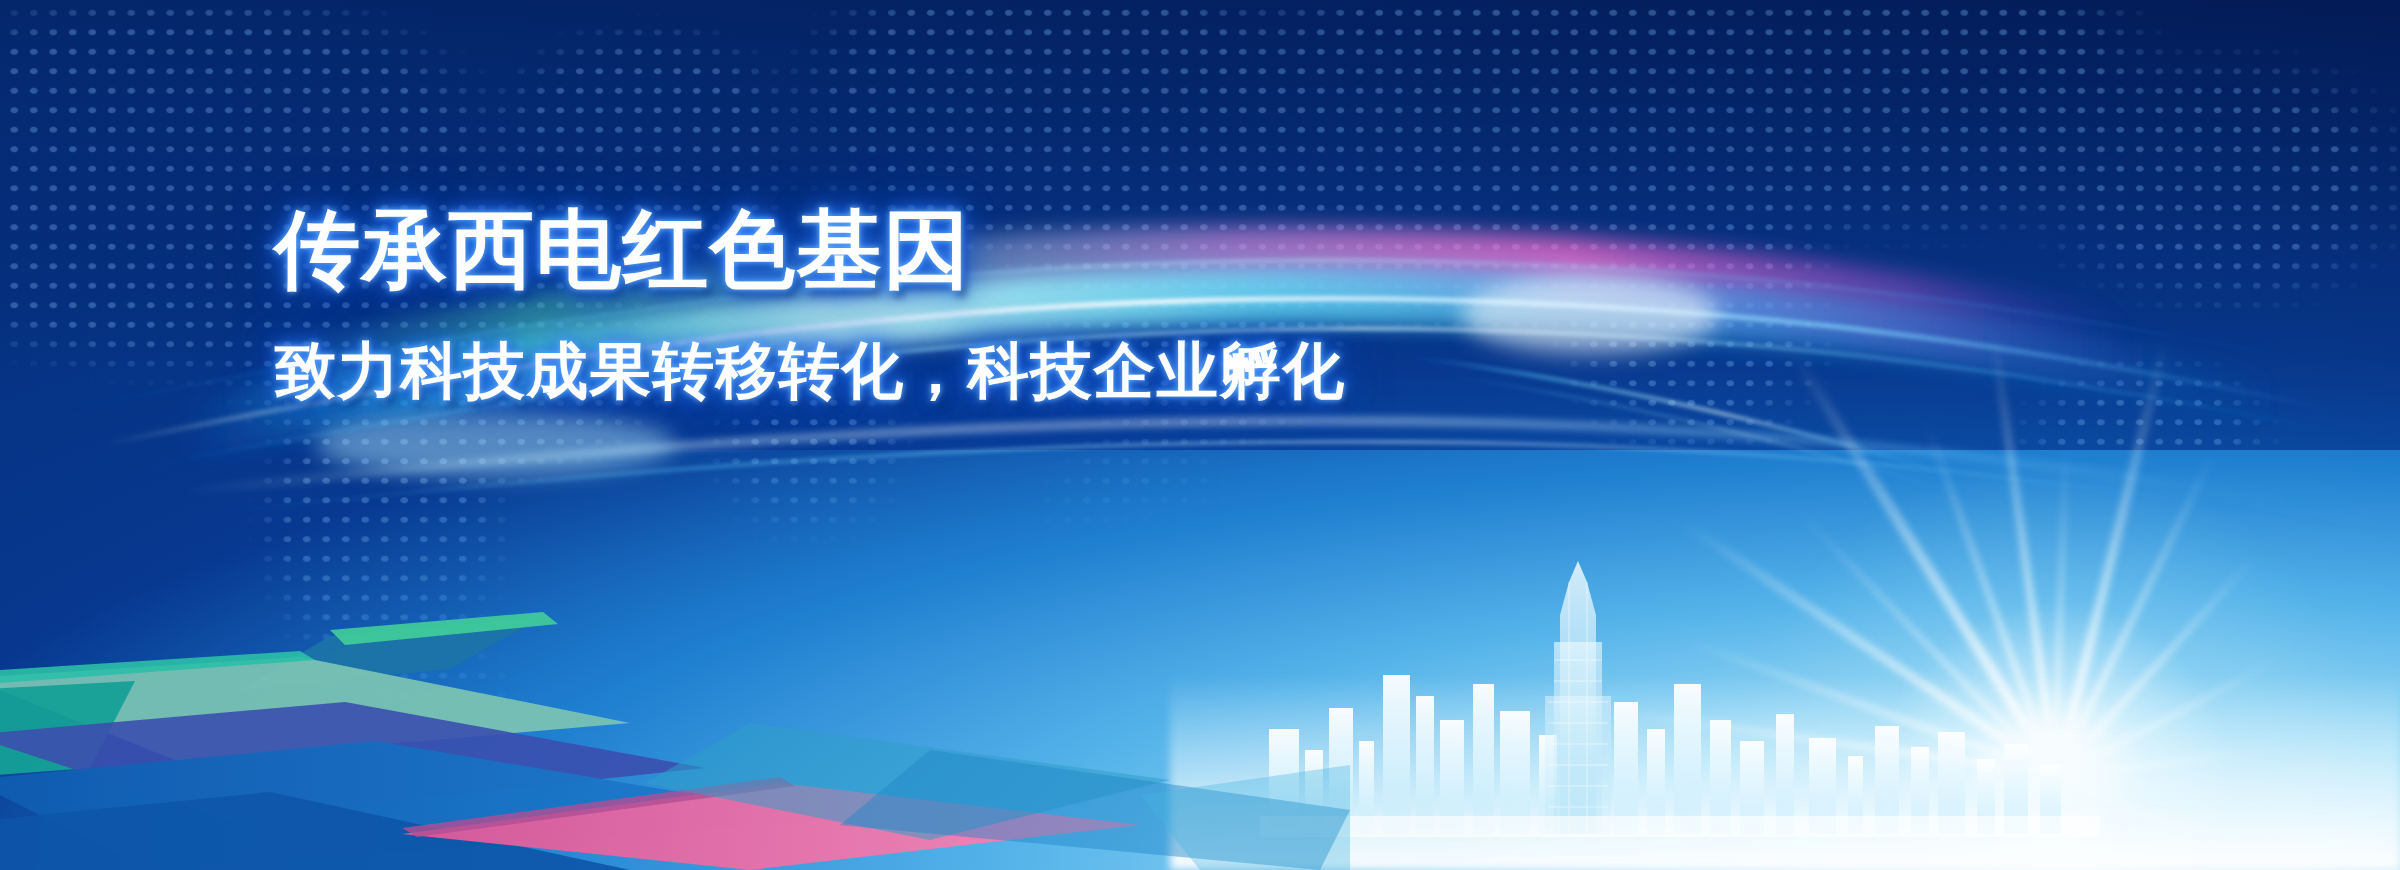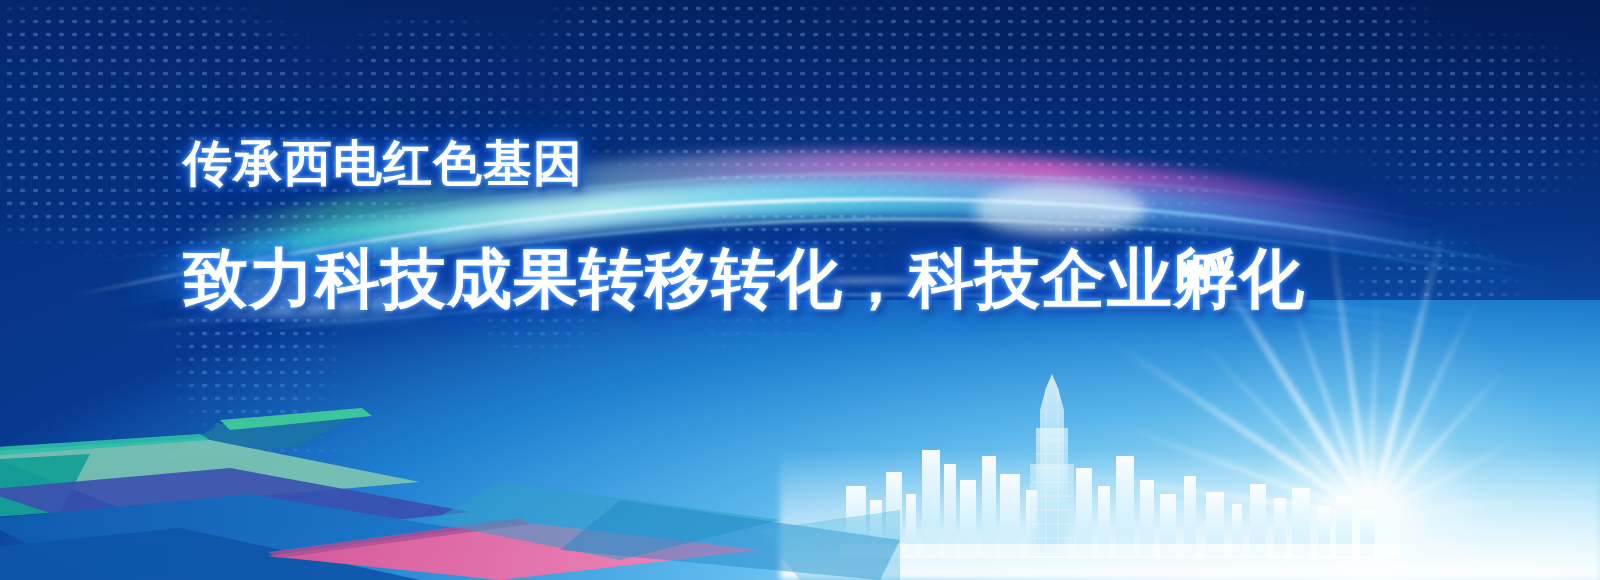--- a/index.html
+++ b/index.html
@@ -129,22 +129,22 @@
     letter-spacing: 1px;
     white-space: nowrap;
     line-height: 1.05;
     text-shadow:
       0 0 4px #6fb6ff,
       0 0 10px #2a7fff,
       0 0 20px #1a5fe0,
       0 0 34px #0b3fae,
       3px 4px 6px rgba(2,20,70,0.75);
   }
-  .line1 { font-size: 49px; margin-bottom: 56px; }
-  .line2 { font-size: 65px; }
+  .line1 { font-size: 57px; margin-bottom: 28px; }
+  .line2 { font-size: 41px; }
 </style>
 </head>
 <body>
 
 <div id="banner">
 
   <div class="layer bg-base"></div>
   <div class="layer bg-topshade"></div>
 
   <div class="layer dots"></div>

